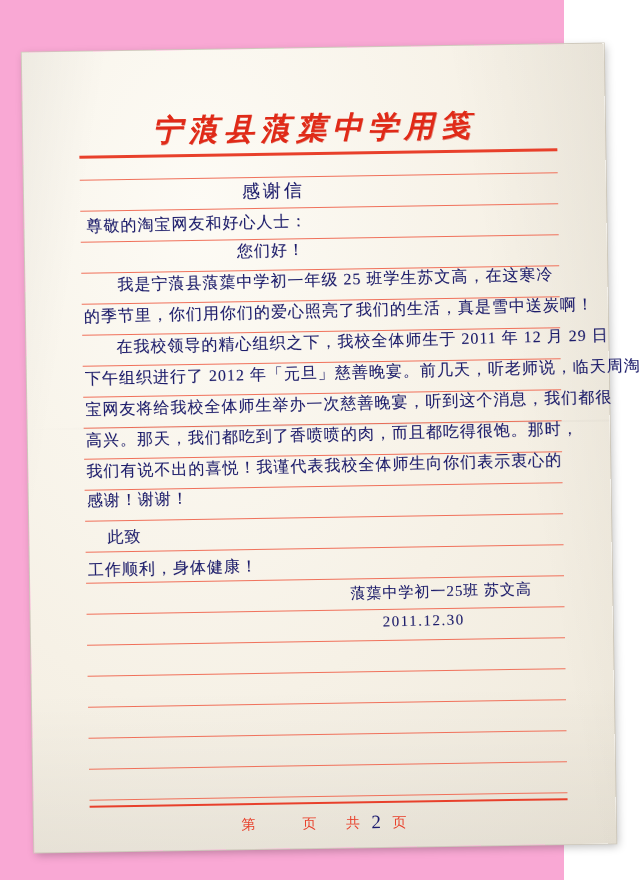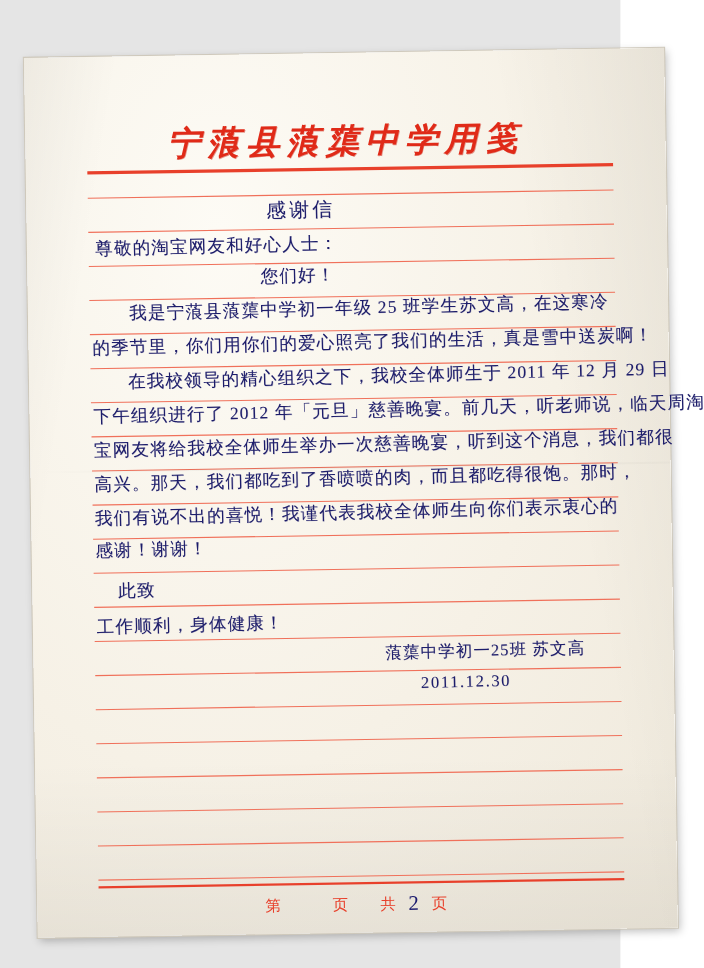--- a/index.html
+++ b/index.html
@@ -12,21 +12,21 @@
     height: 880px;
     overflow: hidden;
     font-family: "Liberation Sans", sans-serif;
   }
 
   
   #scan {
     position: absolute;
     left: 0; top: 0;
     width: 564px; height: 880px;
-    background: #e5e5e5;
+    background: #f9a8d4;
   }
 
   
   #sheet {
     position: absolute;
     left: 28px;
     top: 48px;
     width: 582px;
     height: 800px;
     background:

